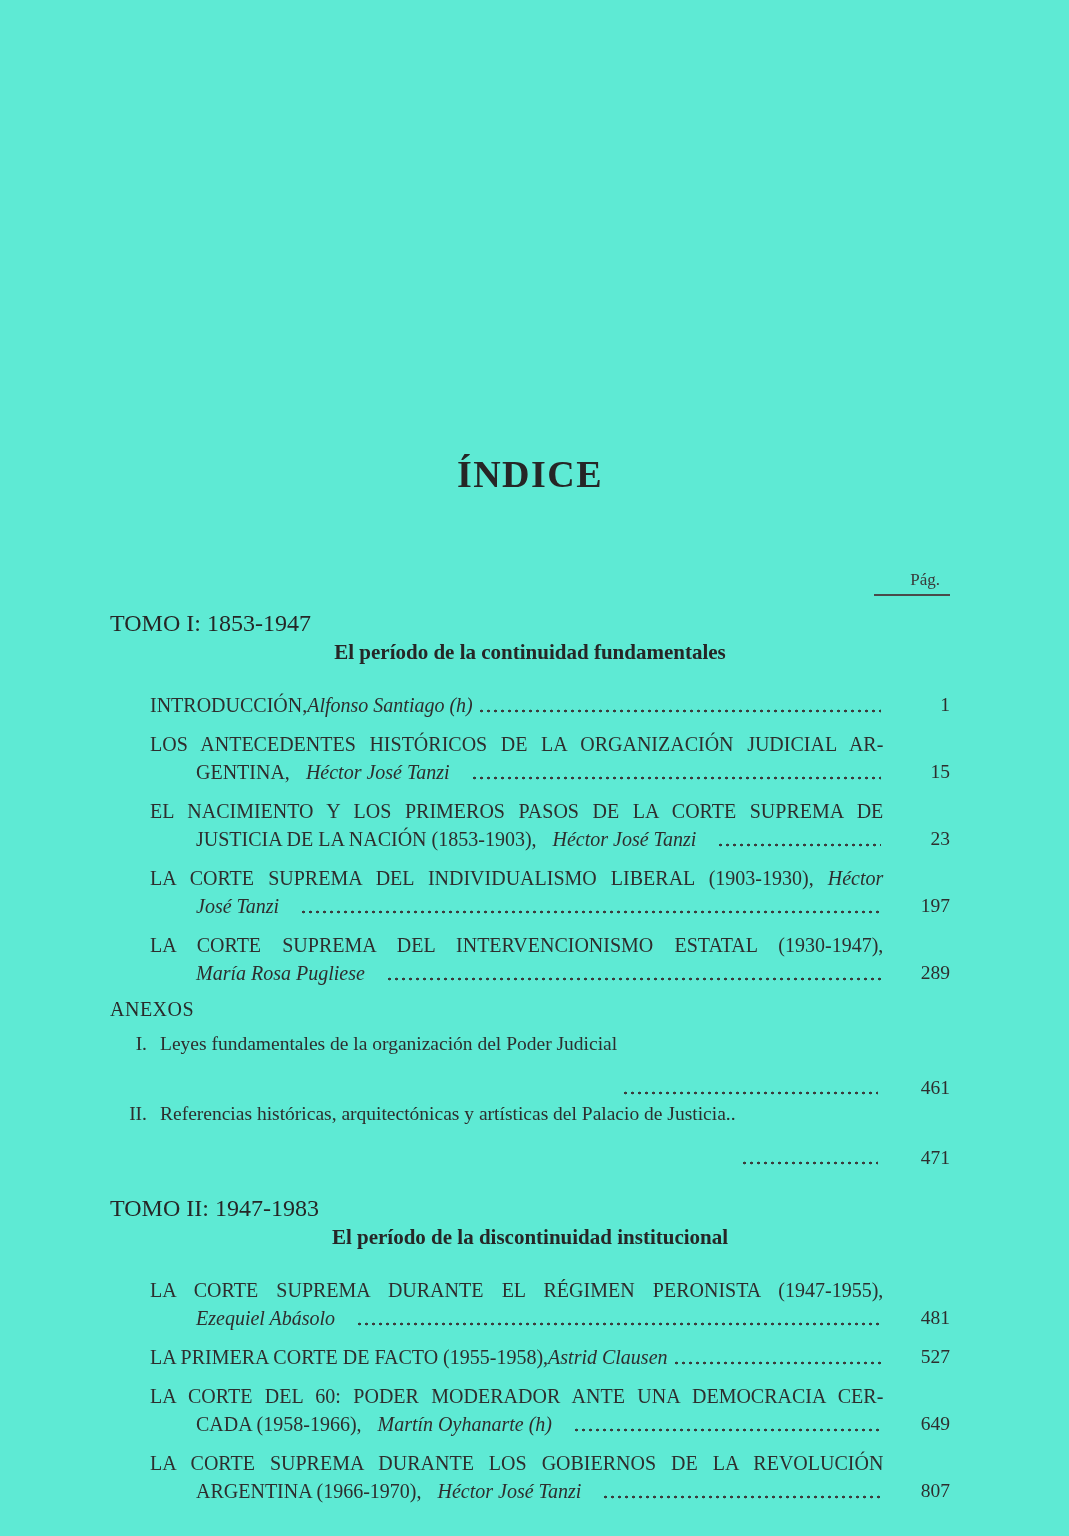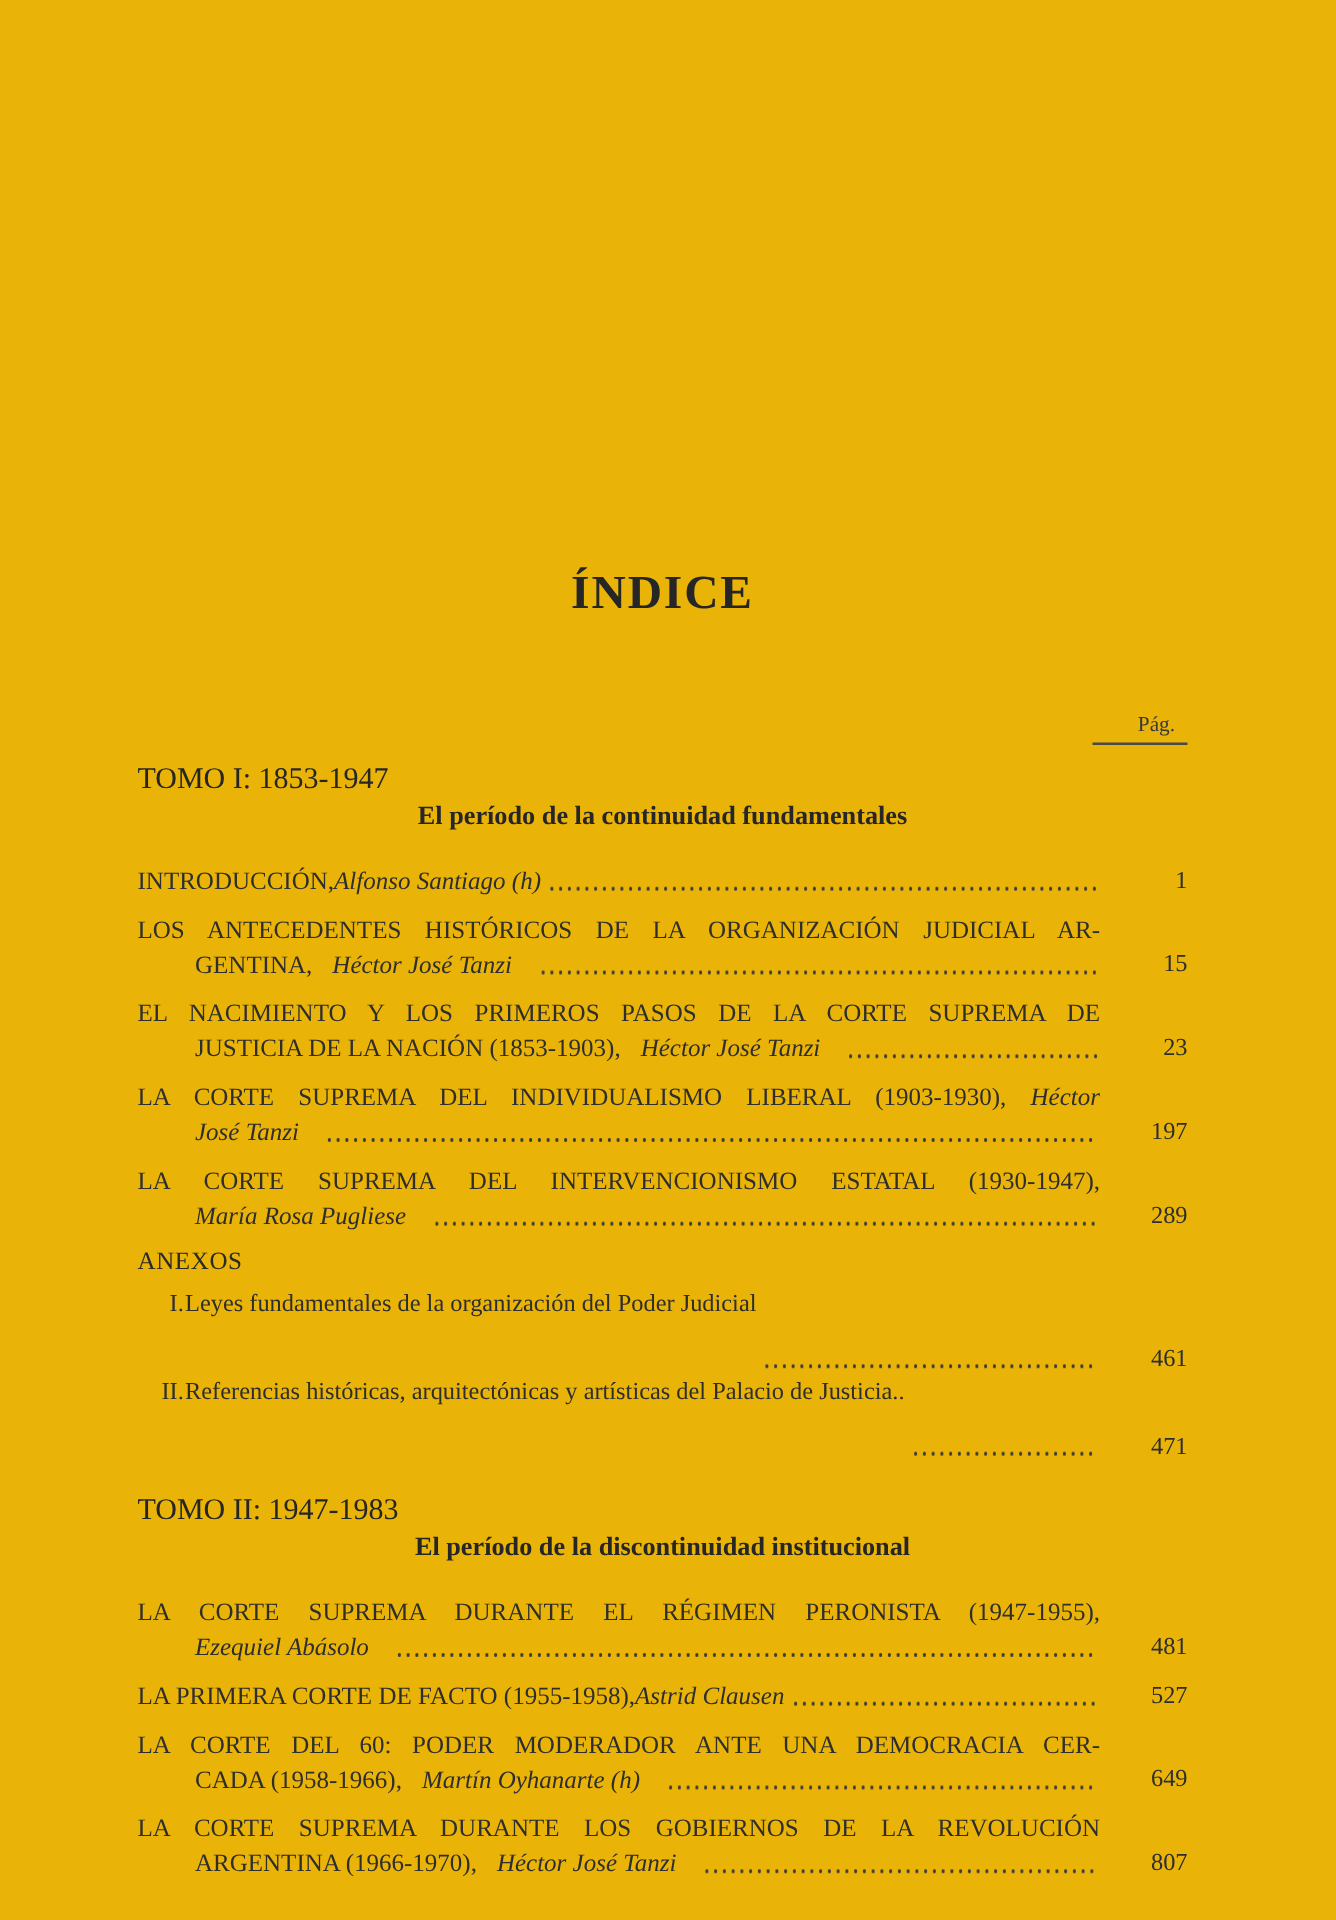--- a/index.html
+++ b/index.html
@@ -1,20 +1,20 @@
 <!DOCTYPE html>
 <html><head>
 <meta charset="utf-8">
 <style>
   html, body { margin: 0; padding: 0; background: #ffffff; }
   .page {
     position: relative;
     width: 1069px;
     height: 1536px;
-    background: #eab308;
+    background: #5eead4;
     font-family: "Liberation Serif", "DejaVu Serif", serif;
     color: #2e2e2e;
     overflow: hidden;
   }
   .content {
     position: absolute;
     left: 110px;
     top: 0;
     width: 840px;
   }
@@ -53,21 +53,21 @@
     margin-top: 3px;
     margin-bottom: 26px;
     color: #262626;
   }
   .entry {
     display: flex;
     font-size: 20px;
     line-height: 28px;
     margin-bottom: 11px;
   }
-  .entry-body { width: 770px; }
+  .entry-body { width: 770px; margin-left: 40px; }
   .entry-page {
     width: 70px;
     text-align: right;
     align-self: flex-end;
     font-size: 19.5px;
     line-height: 28px;
   }
   .eline { text-align: left; }
   .eline.j { text-align: justify; text-align-last: justify; }
   .eline.cont { padding-left: 46px; gap: 16px; }
@@ -88,21 +88,21 @@
     letter-spacing: 0.5px;
     margin: 6px 0 10px 0;
     color: #2a2a2a;
   }
   .anexo {
     display: flex;
     font-size: 19.5px;
     line-height: 26px;
   }
   .anexo-num { width: 37px; text-align: right; }
-  .anexo-body { display: flex; flex: 1; margin-left: 1px; justify-content: flex-end; }
+  .anexo-body { display: flex; flex: 1; margin-left: 13px; justify-content: flex-end; }
   .anexo .entry-page { line-height: 26px; margin-top: 44px; }
 </style>
 </head>
 <body>
 
 <div class="page">
   <div class="content">
 
     <div class="doc-title">ÍNDICE</div>
 

